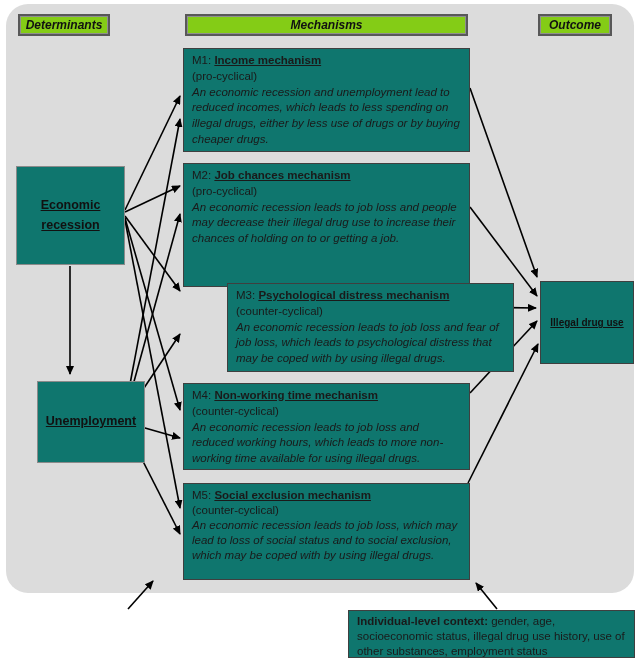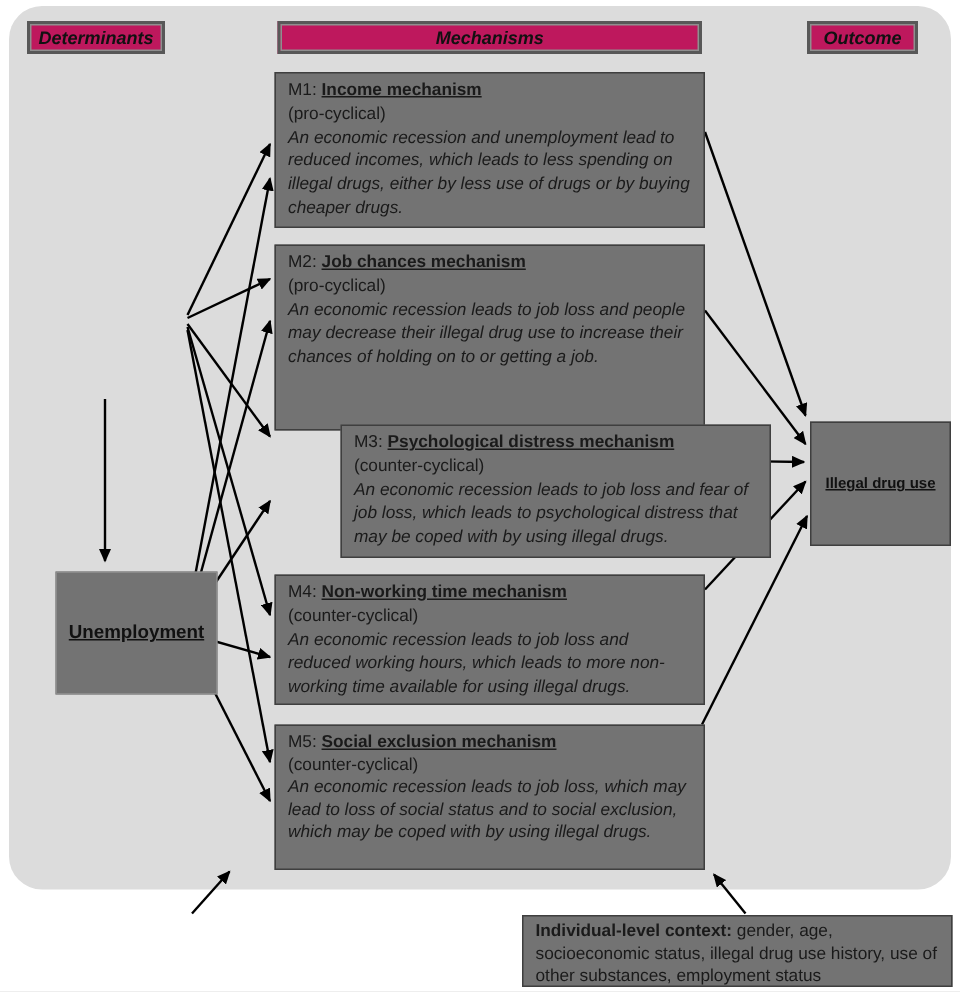--- a/index.html
+++ b/index.html
@@ -1,22 +1,22 @@
 <!DOCTYPE html>
 <html><head>
 <meta charset="utf-8">
 <style>
   * { margin:0; padding:0; box-sizing:border-box; }
   body { width:640px; height:661px; background:#ffffff; font-family:"Liberation Sans", sans-serif; }
   .stage { position:relative; width:640px; height:661px; overflow:hidden; }
   .canvas { position:absolute; left:6px; top:4px; width:628px; height:589px;
             background:#dcdcdc; border-radius:22px; z-index:0; }
   .arrows { position:absolute; left:0; top:0; width:640px; height:661px; z-index:1; pointer-events:none; }
-  .box { position:absolute; z-index:2; background:#737373; }
-  .hdr { position:absolute; z-index:2; background:#be185d; border:2px solid #585858;
+  .box { position:absolute; z-index:2; background:#0f766e; }
+  .hdr { position:absolute; z-index:2; background:#84cc16; border:2px solid #585858;
          outline:1px solid #8f8f8f; outline-offset:-3px;
          display:flex; align-items:center; justify-content:center;
          font-size:12px; font-weight:bold; font-style:italic; color:#111; }
   .det { border:1px solid #8a8a8a; display:flex; align-items:center; justify-content:center;
          text-align:center; font-size:12.5px; font-weight:bold; color:#111; }
   .det .lbl { text-decoration:underline; line-height:1.55; }
   .mech { border:1px solid #3f3f3f; left:183px; width:287px; padding:4px 8px;
           font-size:11.5px; line-height:15.8px; color:#1a1a1a; overflow:hidden; }
   .mech .mtitle .mid { font-weight:normal; }
   .mech .mtitle .u { font-weight:bold; text-decoration:underline; }
@@ -65,20 +65,23 @@
   <div class="hdr" style="left:18px; top:14px; width:92px; height:22px;">
     <span>Determinants</span>
   </div>
   <div class="hdr" style="left:185px; top:14px; width:283px; height:22px;">
     <span>Mechanisms</span>
   </div>
   <div class="hdr" style="left:538px; top:14px; width:74px; height:22px;">
     <span>Outcome</span>
   </div>
 
+  <div class="box det" style="left:16px; top:166px; width:109px; height:99px;">
+    <span class="lbl">Economic recession</span>
+  </div>
   <div class="box det" style="left:16px; top:381px; width:108px; height:82px;margin-left:21px;">
     <span class="lbl">Unemployment</span>
   </div>
 
   <div class="box mech" style="top:48px; height:104px;">
     <div class="mtitle"><span class="mid">M1:</span> <span class="u">Income mechanism</span></div>
     <div class="cyc">(pro-cyclical)</div>
     <div class="desc">An economic recession and unemployment lead to reduced incomes, which leads to less spending on illegal drugs, either by less use of drugs or by buying cheaper drugs.</div>
   </div>
 

